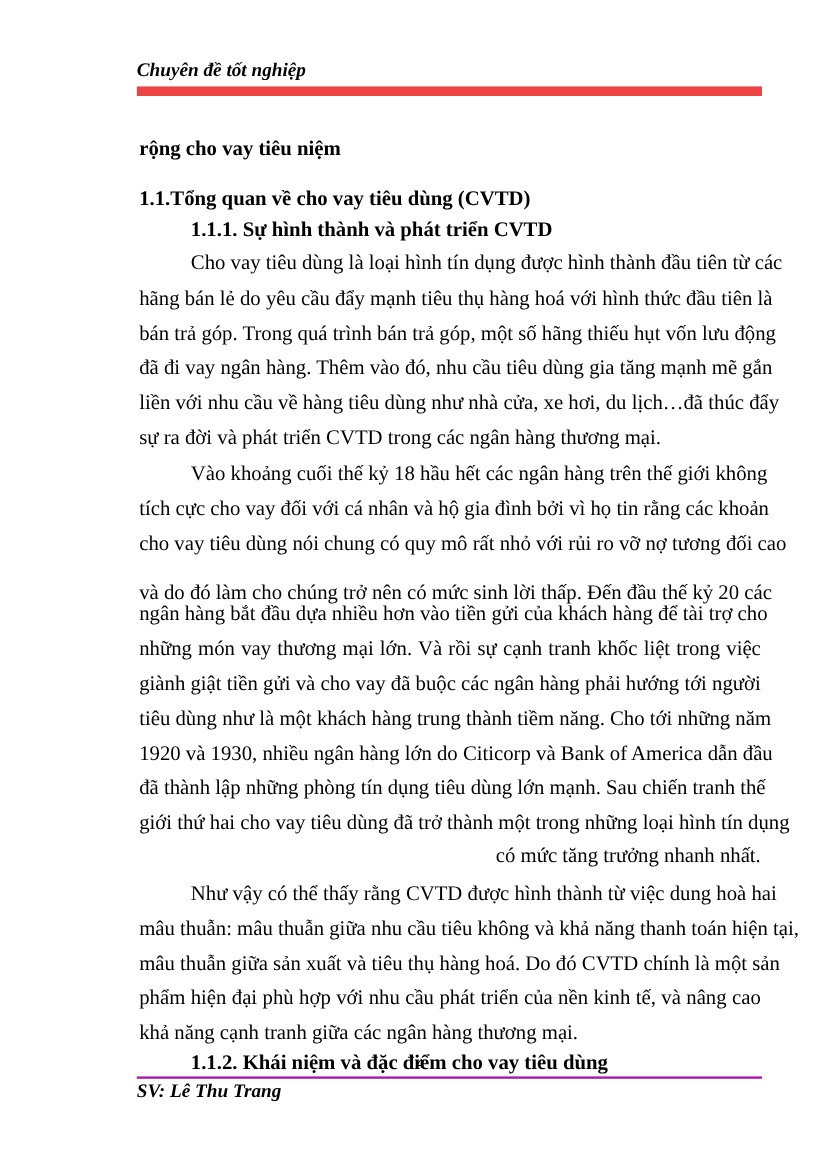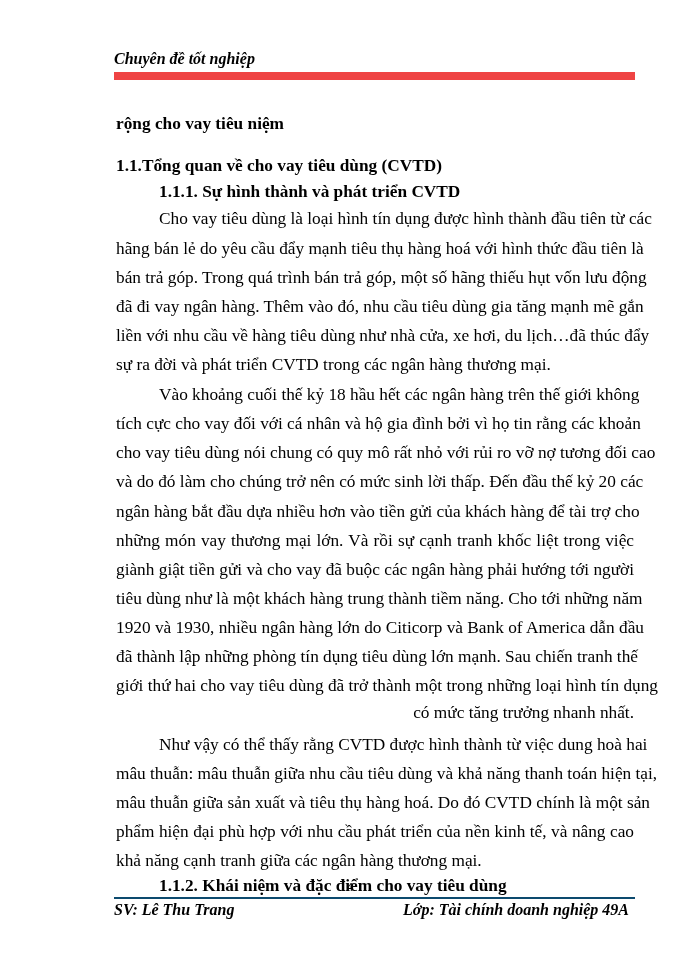--- a/index.html
+++ b/index.html
@@ -71,21 +71,21 @@
       text-align: center;
       font-family: "Liberation Sans", "DejaVu Sans", sans-serif;
       font-size: 11px;
     }
     .page-footer {
       position: absolute;
       left: 114px;
       top: 886px;
       width: 521px;
       height: 22px;
-      border-top: 2px solid #0c4a6e;
+      border-top: 2px solid #a21caf;
     }
     .page-footer .left {
       position: absolute;
       left: 0;
       top: 2px;
       font-size: 16px;
       font-weight: bold;
       font-style: italic;
     }
     .page-footer .right {
@@ -115,42 +115,41 @@
     <div class="line justify" style="top:268px;">bán trả góp. Trong quá trình bán trả góp, một số hãng thiếu hụt vốn lưu động</div>
     <div class="line justify" style="top:297px;">đã đi vay ngân hàng. Thêm vào đó, nhu cầu tiêu dùng gia tăng mạnh mẽ gắn</div>
     <div class="line justify" style="top:326px;">liền với nhu cầu về hàng tiêu dùng như nhà cửa, xe hơi, du lịch…đã thúc đẩy</div>
     <div class="line" style="top:355px;">sự ra đời và phát triển CVTD trong các ngân hàng thương mại.</div>
   </div>
 
   <div>
     <div class="line justify indent" style="top:385px;">Vào khoảng cuối thế kỷ 18 hầu hết các ngân hàng trên thế giới không</div>
     <div class="line justify" style="top:414px;">tích cực cho vay đối với cá nhân và hộ gia đình bởi vì họ tin rằng các khoản</div>
     <div class="line justify" style="top:443px;">cho vay tiêu dùng nói chung có quy mô rất nhỏ với rủi ro vỡ nợ tương đối cao</div>
-    <div class="line justify" style="top:472px;">và do đó làm cho chúng trở nên có mức sinh lời thấp. Đến đầu thế kỷ 20 các</div>
+    <div class="line justify" style="top:484px;">và do đó làm cho chúng trở nên có mức sinh lời thấp. Đến đầu thế kỷ 20 các</div>
     <div class="line justify" style="top:502px;">ngân hàng bắt đầu dựa nhiều hơn vào tiền gửi của khách hàng để tài trợ cho</div>
     <div class="line justify" style="top:531px;">những món vay thương mại lớn. Và rồi sự cạnh tranh khốc liệt trong việc</div>
     <div class="line justify" style="top:560px;">giành giật tiền gửi và cho vay đã buộc các ngân hàng phải hướng tới người</div>
     <div class="line justify" style="top:589px;">tiêu dùng như là một khách hàng trung thành tiềm năng. Cho tới những năm</div>
     <div class="line justify" style="top:618px;">1920 và 1930, nhiều ngân hàng lớn do Citicorp và Bank of America dẫn đầu</div>
     <div class="line justify" style="top:647px;">đã thành lập những phòng tín dụng tiêu dùng lớn mạnh. Sau chiến tranh thế</div>
     <div class="line justify" style="top:676px;">giới thứ hai cho vay tiêu dùng đã trở thành một trong những loại hình tín dụng</div>
     <div class="line" style="top:703px;text-align:right;">có mức tăng trưởng nhanh nhất.</div>
   </div>
 
   <div>
     <div class="line justify indent" style="top:735px;">Như vậy có thể thấy rằng CVTD được hình thành từ việc dung hoà hai</div>
-    <div class="line justify" style="top:764px;">mâu thuẫn: mâu thuẫn giữa nhu cầu tiêu dùng và khả năng thanh toán hiện tại,</div>
+    <div class="line justify" style="top:764px;">mâu thuẫn: mâu thuẫn giữa nhu cầu tiêu không và khả năng thanh toán hiện tại,</div>
     <div class="line justify" style="top:793px;">mâu thuẫn giữa sản xuất và tiêu thụ hàng hoá. Do đó CVTD chính là một sản</div>
     <div class="line justify" style="top:822px;">phẩm hiện đại phù hợp với nhu cầu phát triển của nền kinh tế, và nâng cao</div>
     <div class="line" style="top:851px;">khả năng cạnh tranh giữa các ngân hàng thương mại.</div>
   </div>
 </div>
 
 <div class="content">
   <div class="line bold indent" style="top:876px;">1.1.2. Khái niệm và đặc điểm cho vay tiêu dùng</div>
 </div>
 
 <div class="page-number" style="top:881px;">4</div>
 
 <div class="page-footer" style="top:897px;">
   <span class="left">SV: Lê Thu Trang</span>
-  <span class="right">Lớp: Tài chính doanh nghiệp 49A</span>
 </div>
 
 </body></html>

